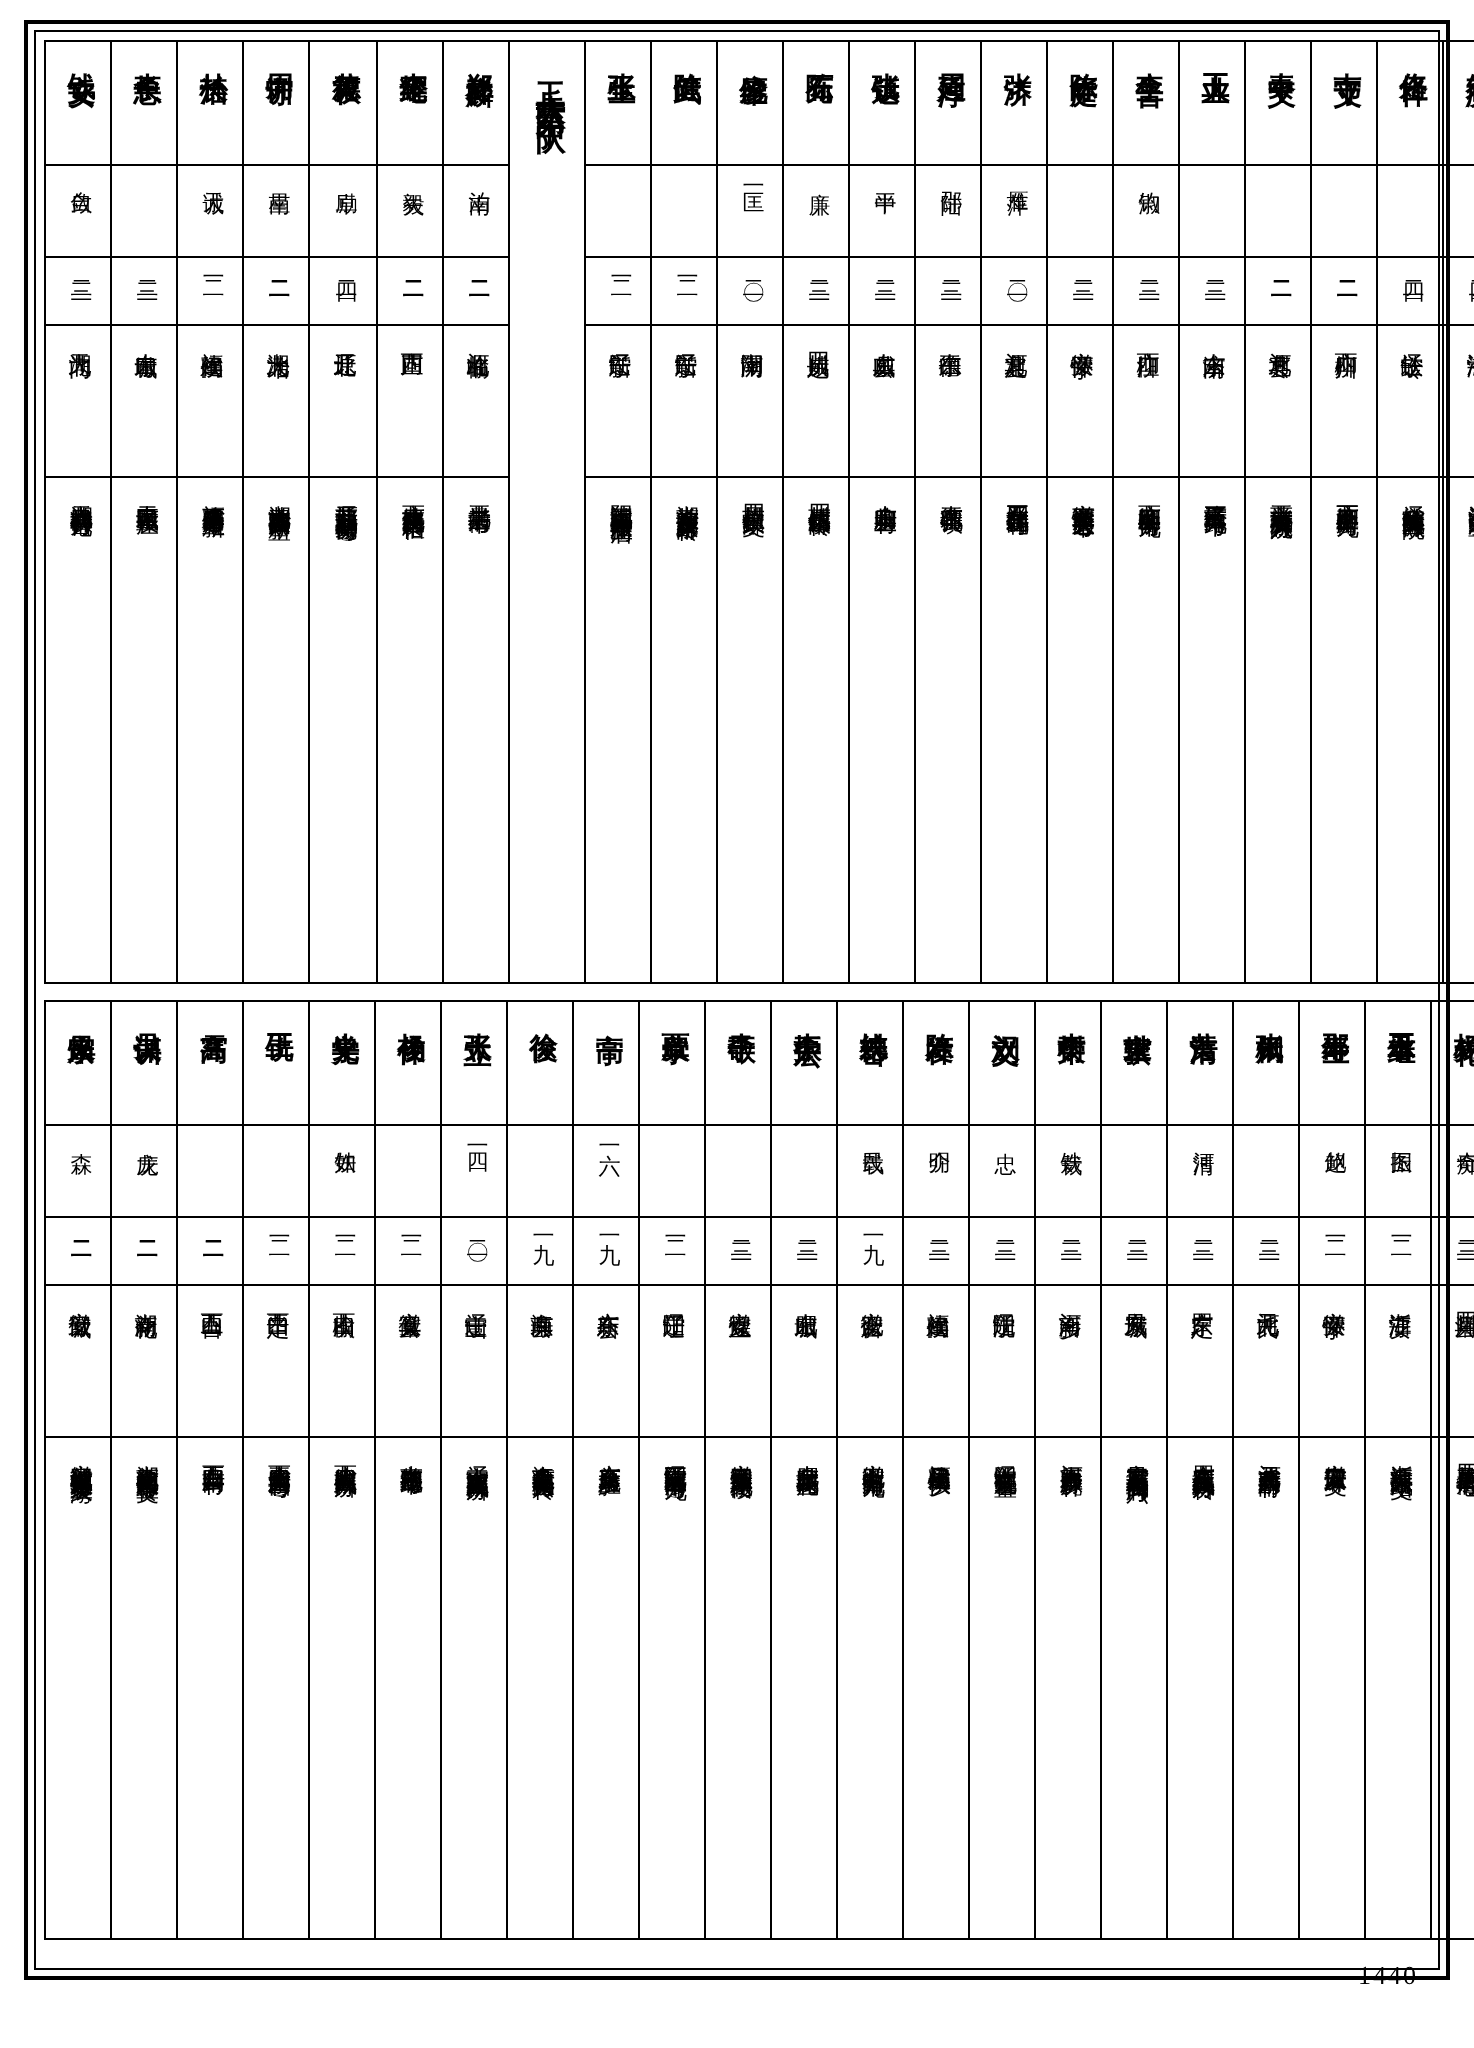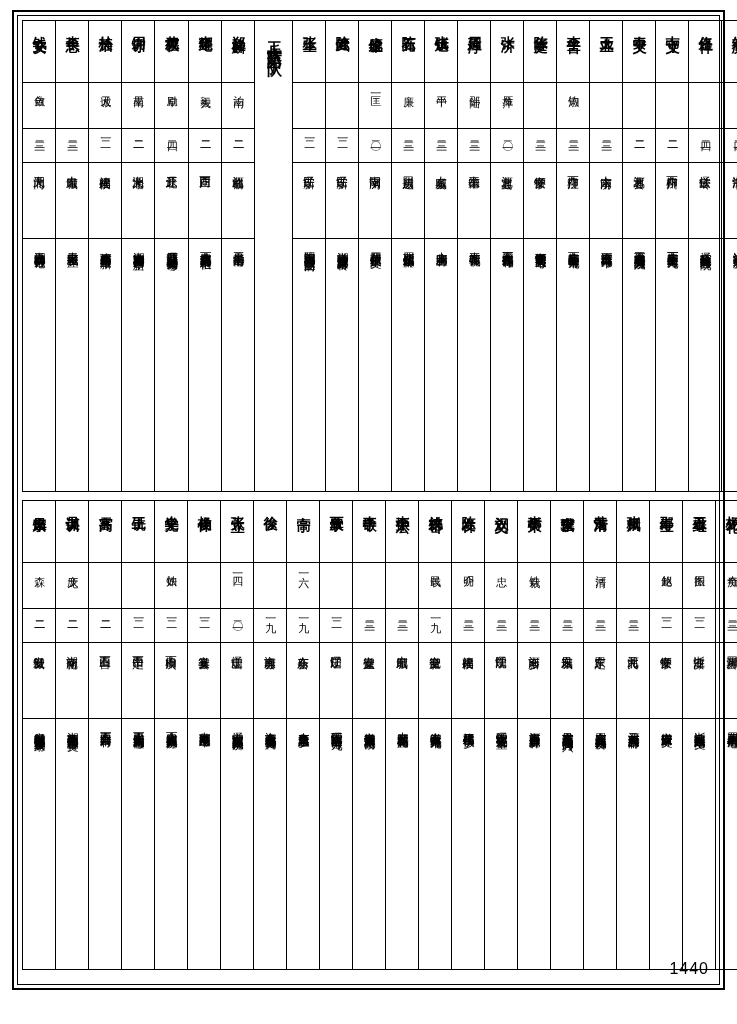--- a/index.html
+++ b/index.html
@@ -58,22 +58,22 @@
   .v.name{ font-size:14px;font-weight:bold;letter-spacing:1px;padding-top:4px;}
   .v.alias{ font-size:11px;padding-top:4px;}
   .v.age{ font-size:11px;padding-top:3px;}
   .v.native{ font-size:11.5px;padding-top:4px;}
   .v.addr{ font-size:11.5px;padding-top:4px;line-height:1.18;}
   
   .grouptitle .v{
     font-size:15px;font-weight:bold;letter-spacing:3px;padding-top:8px;
   }
   .pageno{
-    position:absolute;right:28px;bottom:46px;
-    font-size:16px;font-family:Liberation Sans, sans-serif;
+    position:absolute;right:28px;bottom:28px;
+    font-size:13px;font-family:Liberation Serif, serif;
     letter-spacing:1px;
   }
   .unitlabel{
     font-size:15px;font-weight:bold;letter-spacing:4px;
   }
 </style>
 </head>
 <body>
 
 <div class="page">

